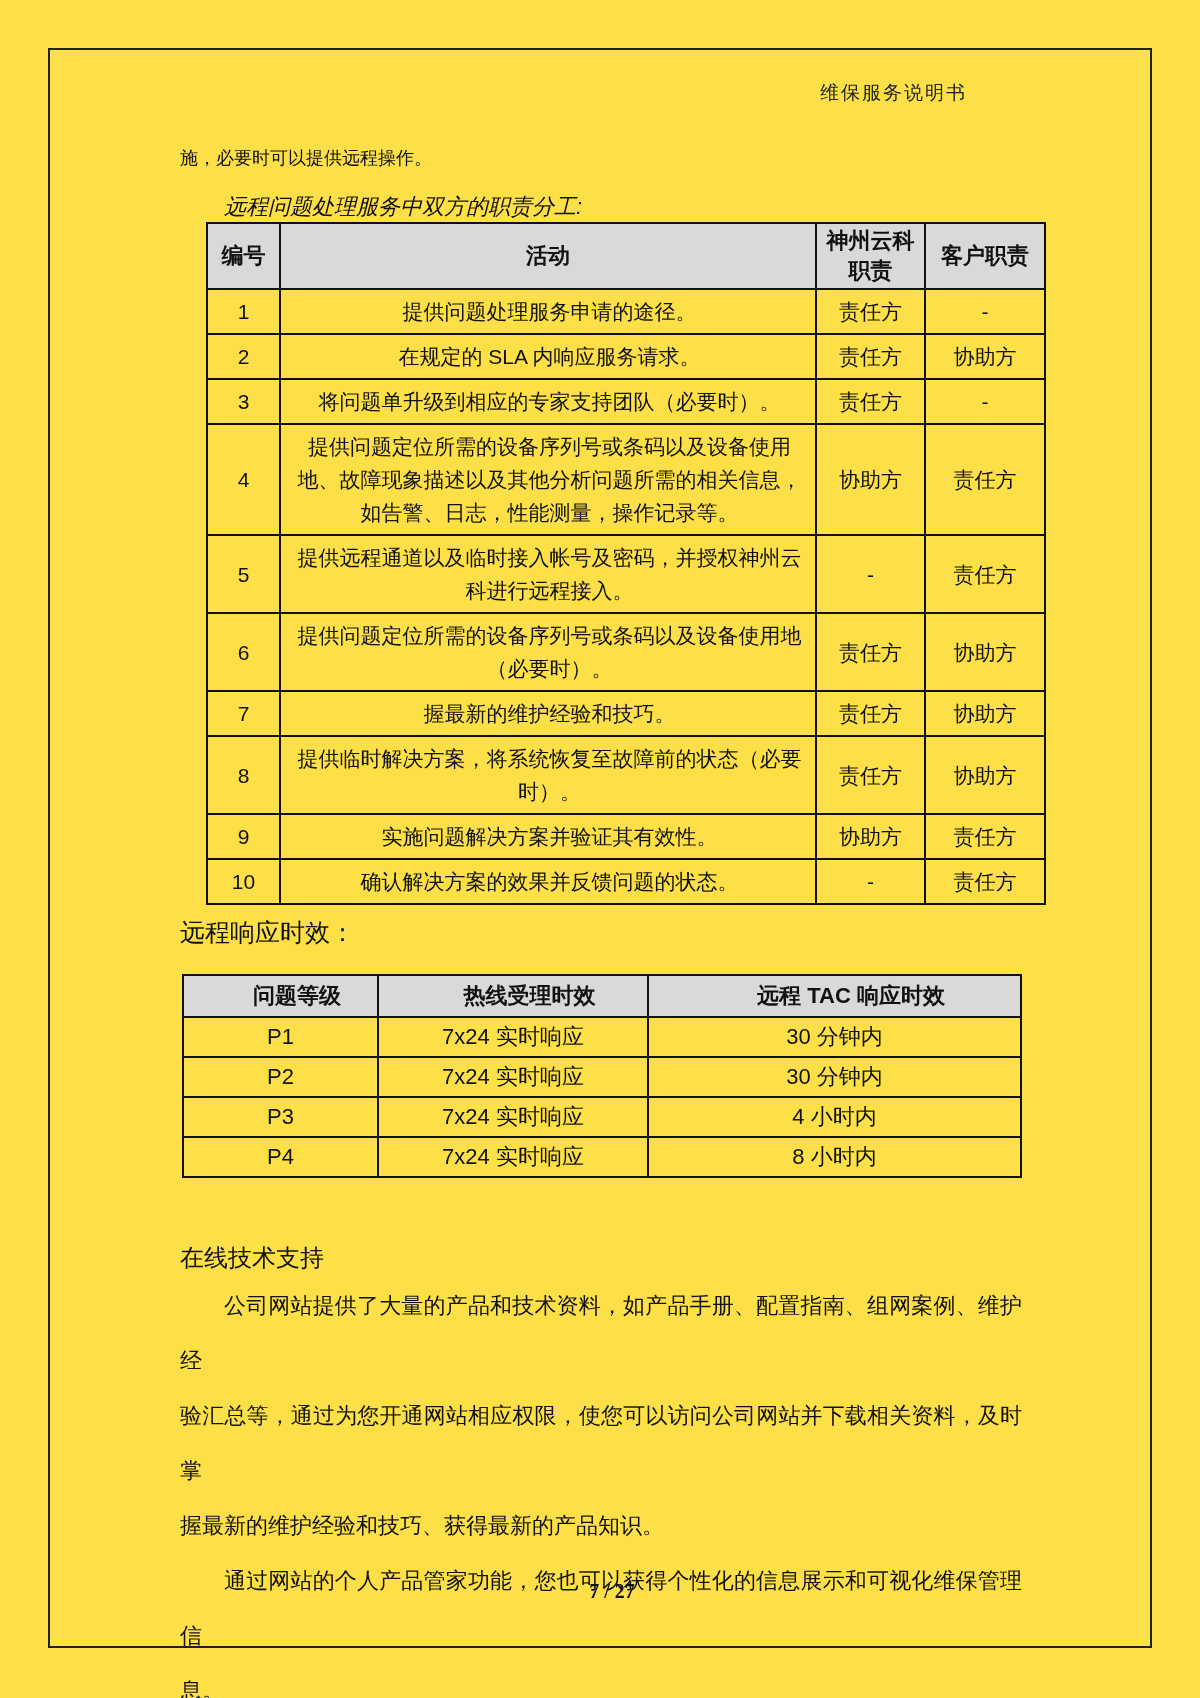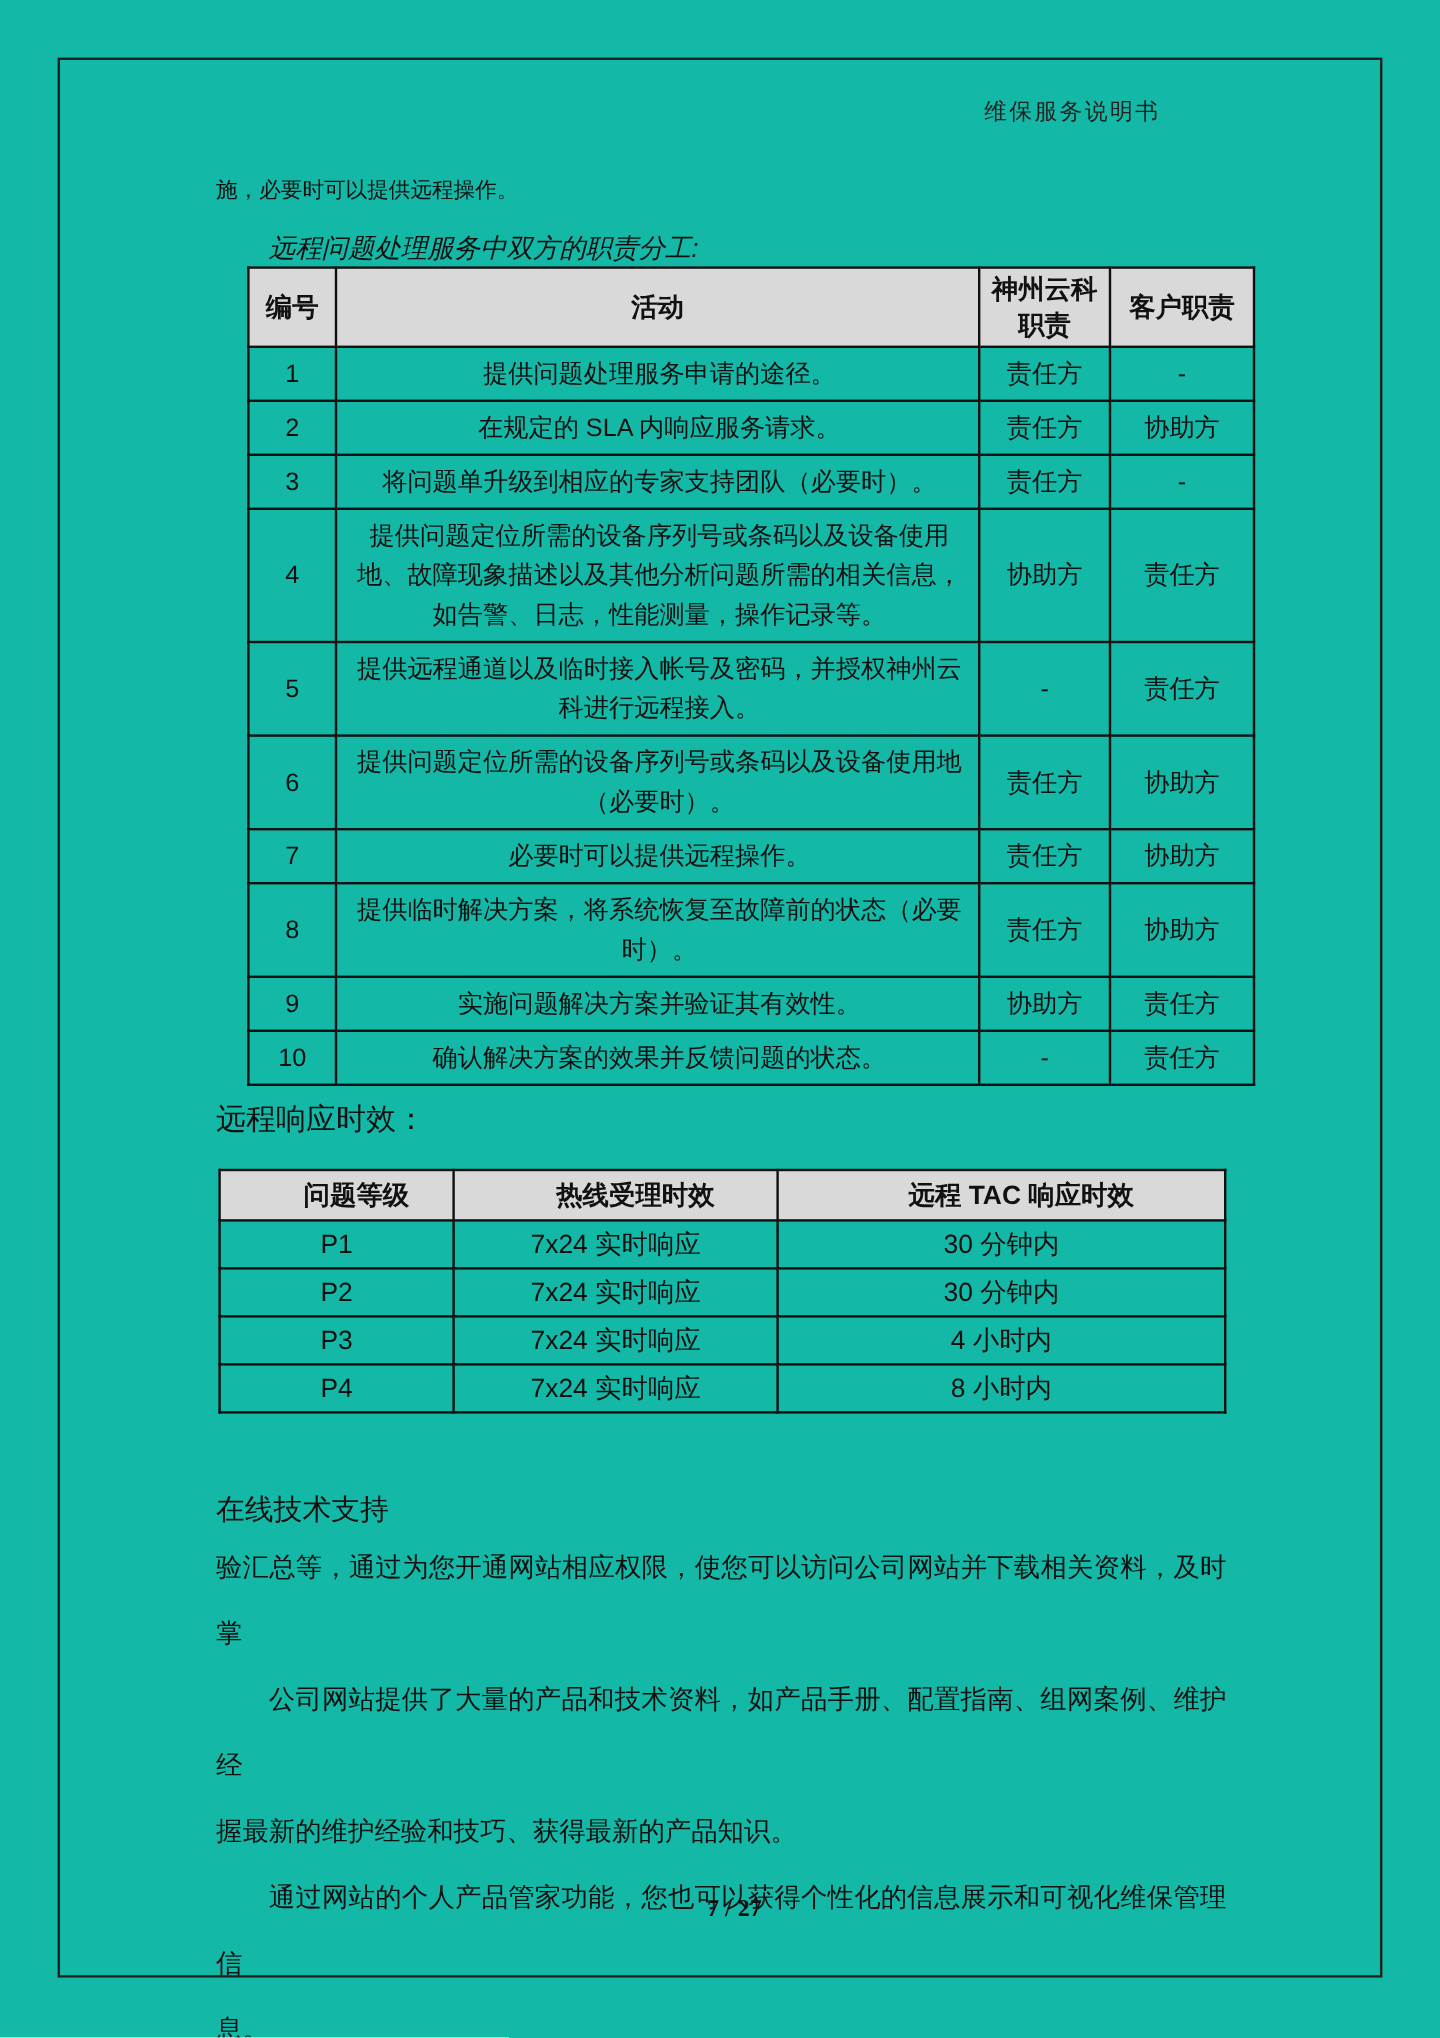--- a/index.html
+++ b/index.html
@@ -1,20 +1,20 @@
 <!DOCTYPE html>
 <html><head>
 <meta charset="utf-8">
 <style>
   html, body { margin: 0; padding: 0; background: #ffffff; }
   .page {
     position: relative;
     width: 1200px;
     height: 1698px;
-    background: #14b8a6;
+    background: #fde047;
     font-family: "Liberation Sans", sans-serif;
     color: #111111;
     overflow: hidden;
   }
   .page-border {
     position: absolute;
     left: 48px; top: 48px;
     width: 1104px; height: 1600px;
     border: 2px solid #222222;
     box-sizing: border-box;
@@ -167,21 +167,21 @@
           <td class="customer">责任方</td>
         </tr>
         <tr>
           <td class="no">6</td>
           <td class="activity">提供问题定位所需的设备序列号或条码以及设备使用地（必要时）。</td>
           <td class="vendor">责任方</td>
           <td class="customer">协助方</td>
         </tr>
         <tr>
           <td class="no">7</td>
-          <td class="activity">必要时可以提供远程操作。</td>
+          <td class="activity">握最新的维护经验和技巧。</td>
           <td class="vendor">责任方</td>
           <td class="customer">协助方</td>
         </tr>
         <tr>
           <td class="no">8</td>
           <td class="activity">提供临时解决方案，将系统恢复至故障前的状态（必要时）。</td>
           <td class="vendor">责任方</td>
           <td class="customer">协助方</td>
         </tr>
         <tr>
@@ -235,22 +235,22 @@
           <td>7x24 实时响应</td>
           <td>8 小时内</td>
         </tr>
       </tbody>
   </table>
 
   <div class="os-title">在线技术支持</div>
 
   <div class="os-paras">
       <div class="para">
+        <div class="pline first">公司网站提供了大量的产品和技术资料，如产品手册、配置指南、组网案例、维护经</div>
         <div class="pline">验汇总等，通过为您开通网站相应权限，使您可以访问公司网站并下载相关资料，及时掌</div>
-        <div class="pline first">公司网站提供了大量的产品和技术资料，如产品手册、配置指南、组网案例、维护经</div>
         <div class="pline">握最新的维护经验和技巧、获得最新的产品知识。</div>
       </div>
       <div class="para">
         <div class="pline first">通过网站的个人产品管家功能，您也可以获得个性化的信息展示和可视化维保管理信</div>
         <div class="pline">息。</div>
       </div>
     </div>
 
   <div class="doc-footer">7 / 27</div>
 </div>

